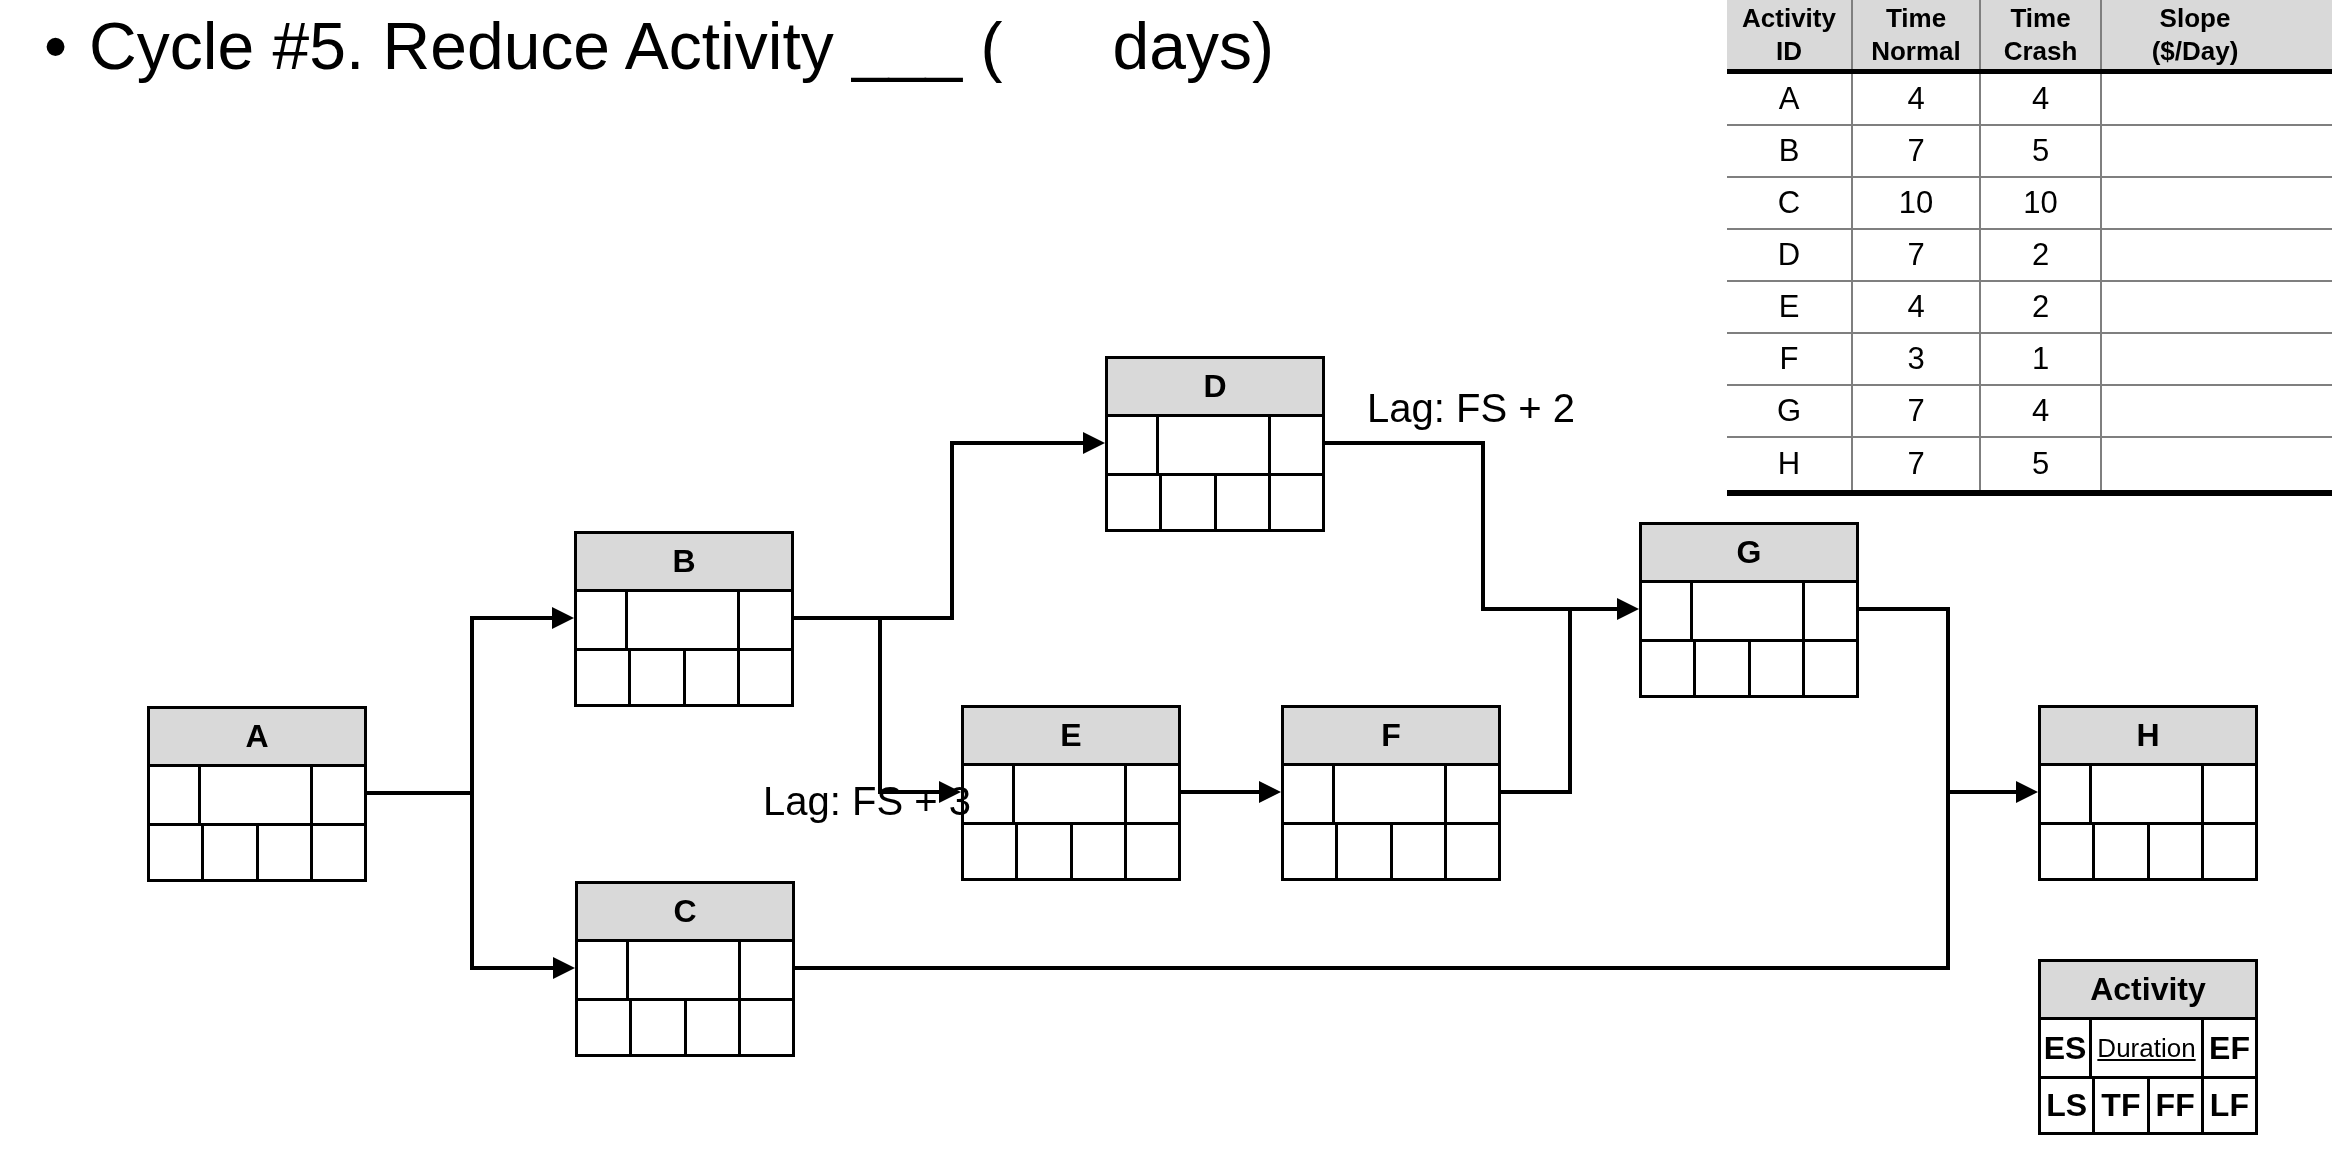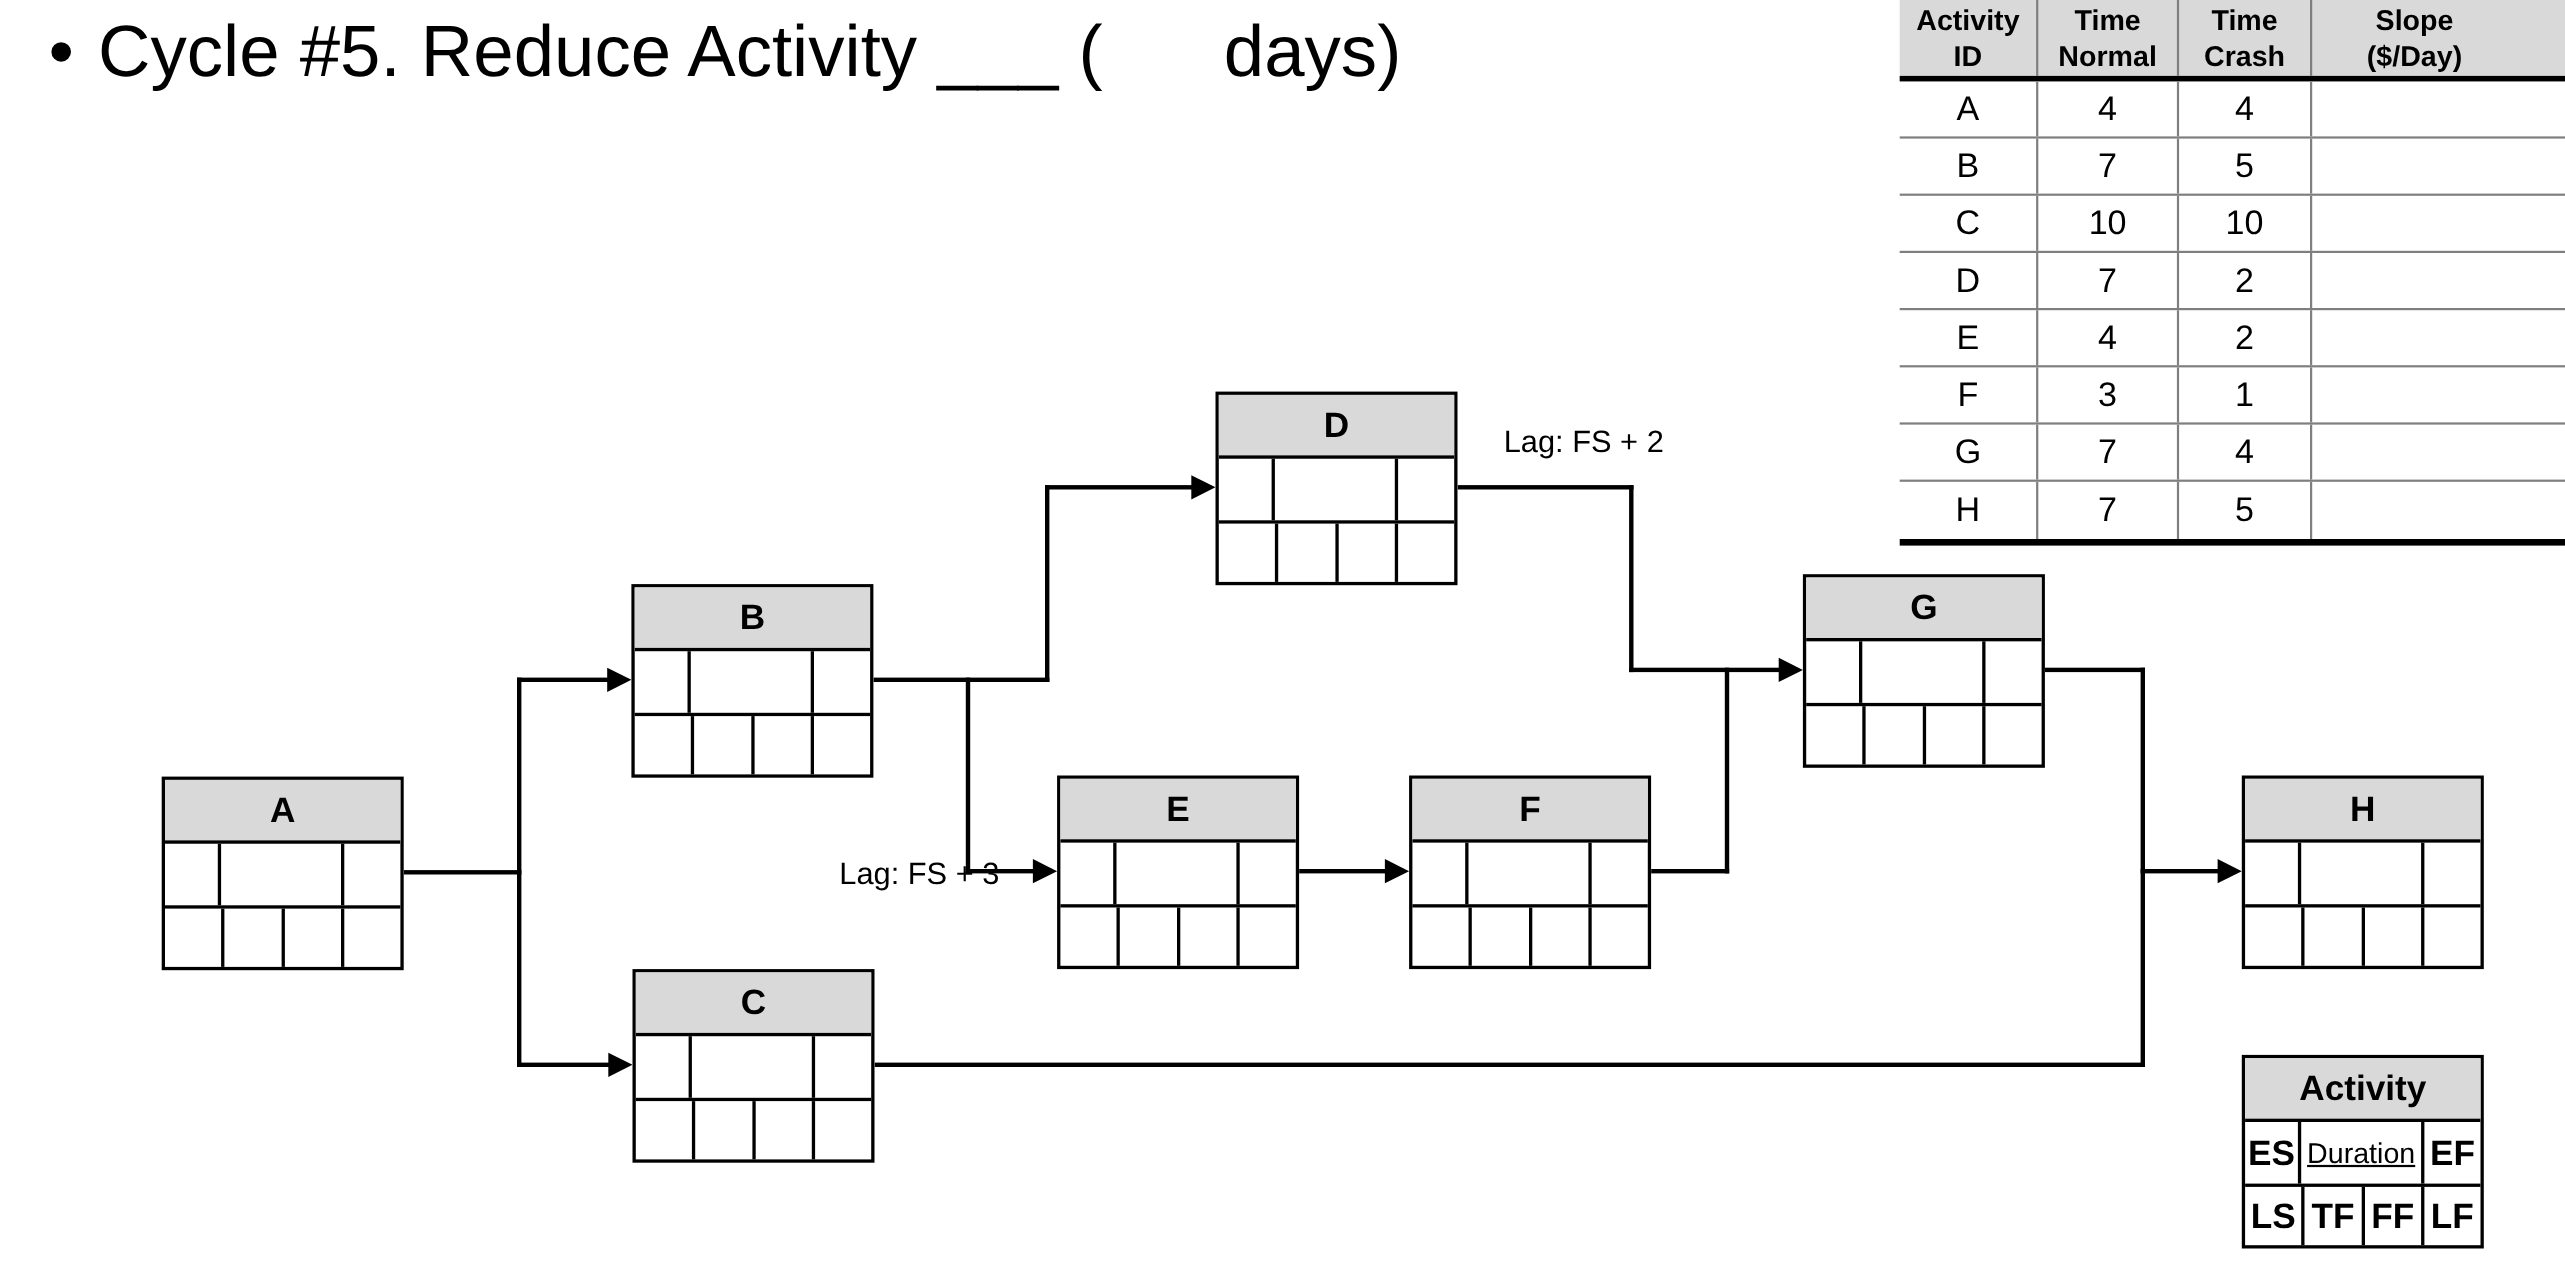--- a/index.html
+++ b/index.html
@@ -37,21 +37,21 @@
   .legend .cell { font-weight:700; font-size:32px; }
   .legend .duration-cell { font-weight:400; font-size:26px;text-decoration:underline; }
 
   
   .seg { position:absolute; background:#000; }
   .arr {
     position:absolute; width:0; height:0;
     border-top:11px solid transparent; border-bottom:11px solid transparent;
     border-left:22px solid #000;
   }
-  .lag { position:absolute; font-size:28px; white-space:nowrap; }
+  .lag { position:absolute; font-size:40px; white-space:nowrap; }
 
   
   .ctable { position:absolute; left:1727px; top:0; width:605px; border-bottom:6px solid #000; }
   .ct-hrow { display:flex; background:#d9d9d9; border-bottom:5px solid #000; height:69px; }
   .ct-hcell {
     box-sizing:border-box; border-right:2px solid #7f7f7f;
     display:flex; flex-direction:column; align-items:center; justify-content:center;
     font-weight:700; font-size:26px; line-height:1.25; text-align:center;
   }
   .ct-hcell:last-child { border-right:none; }

